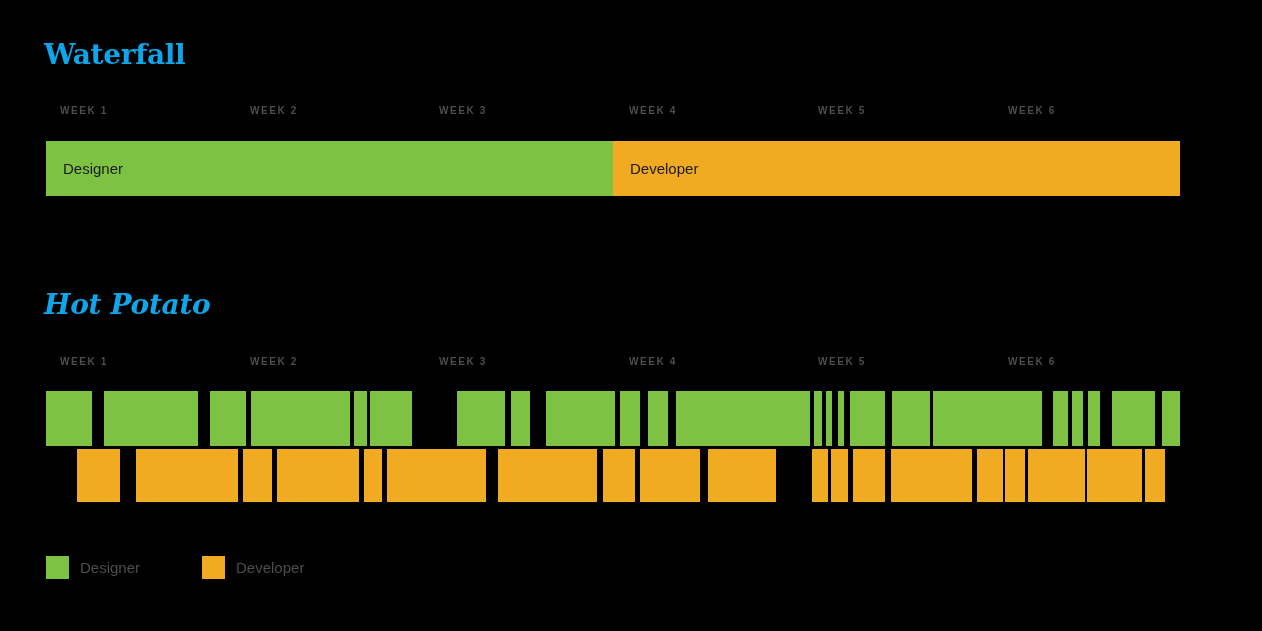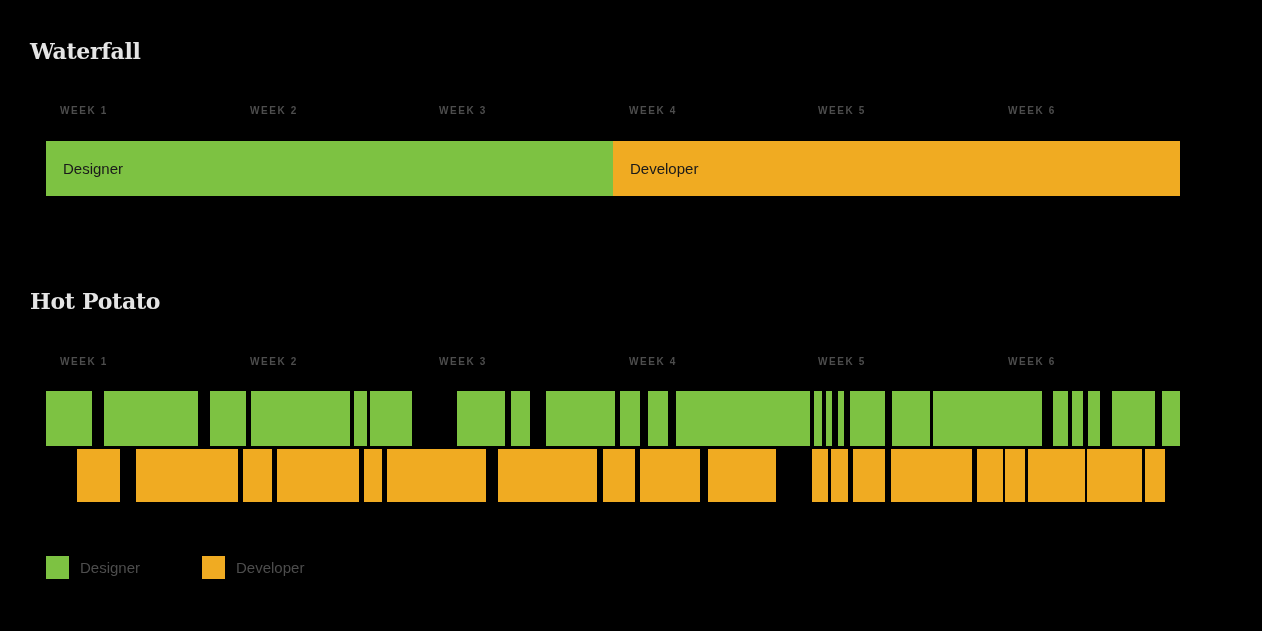--- a/index.html
+++ b/index.html
@@ -19,30 +19,30 @@
     position: absolute;
     left: 0; top: 0;
     width: 1262px;
     height: 631px;
     background: #000000;
   }
 
   
   .section-title {
     position: absolute;
-    left: 30px;
+    left: 44px;
     font-family: "DejaVu Serif", "Liberation Serif", serif;
     font-weight: 700;
-    font-size: 22px;
+    font-size: 28px;
     letter-spacing: -0.3px;
-    color: #e5e5e5;
+    color: #0ea5e9;
     white-space: nowrap;
   }
   #waterfall-title { top: 38px; }
-  #hotpotato-title { top: 288px; }
+  #hotpotato-title { top: 288px; font-style: italic; }
 
   
   .week-axis {
     position: absolute;
     left: 42px;
     width: 1134px;
     height: 14px;
   }
   .week-label {
     position: absolute;

